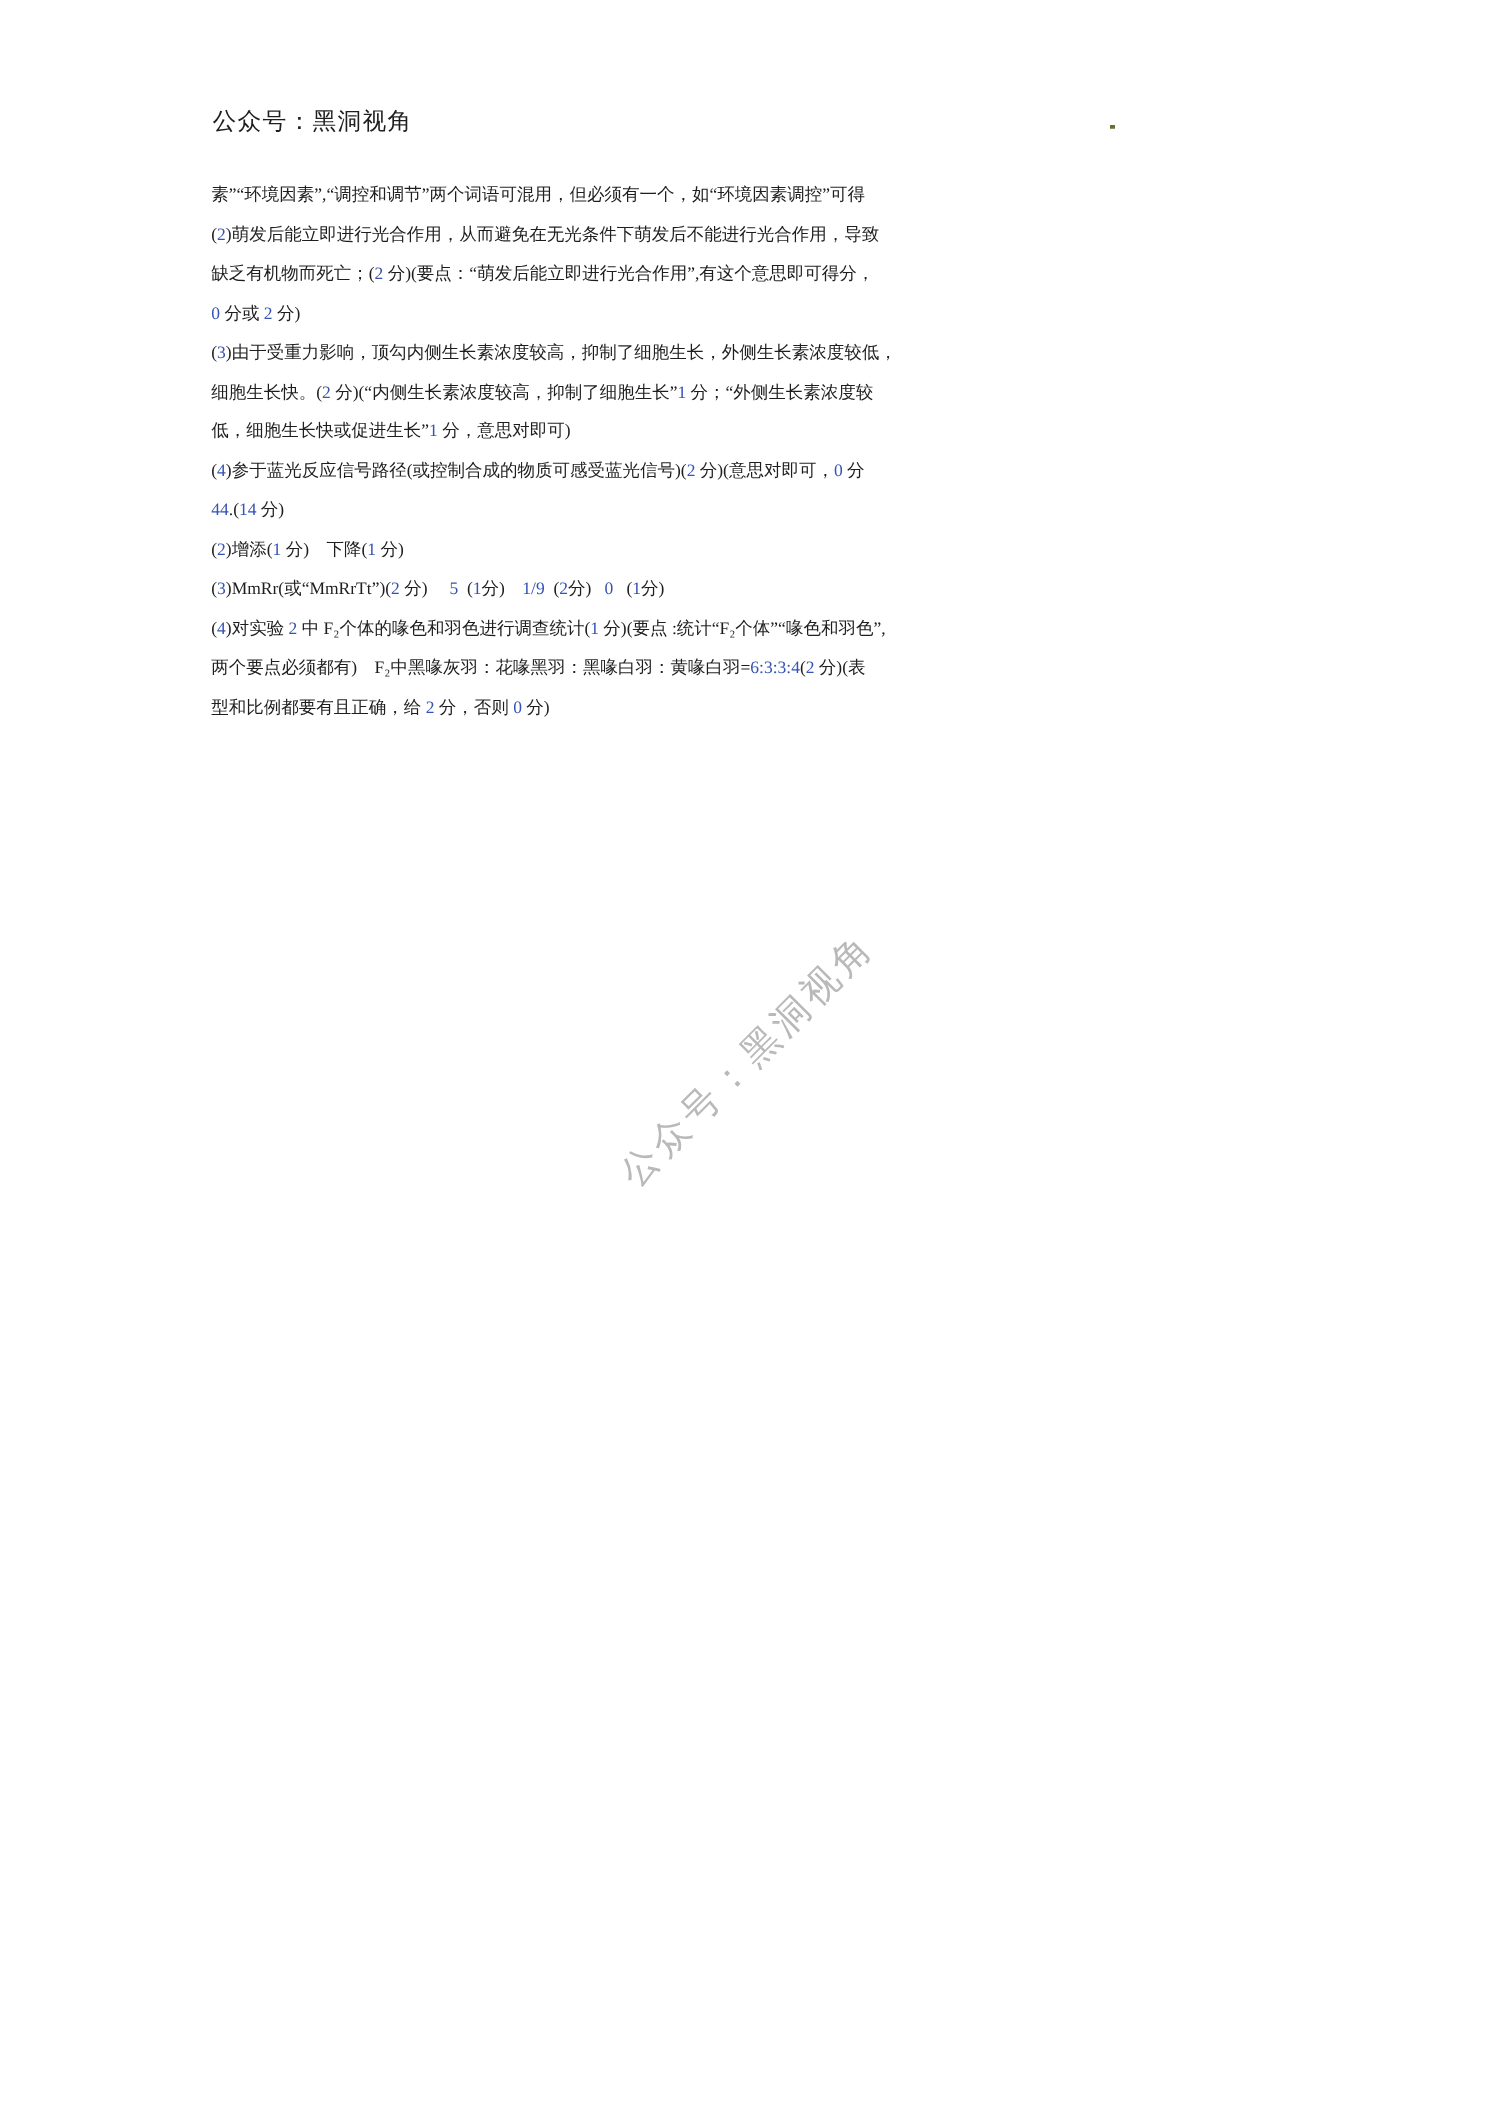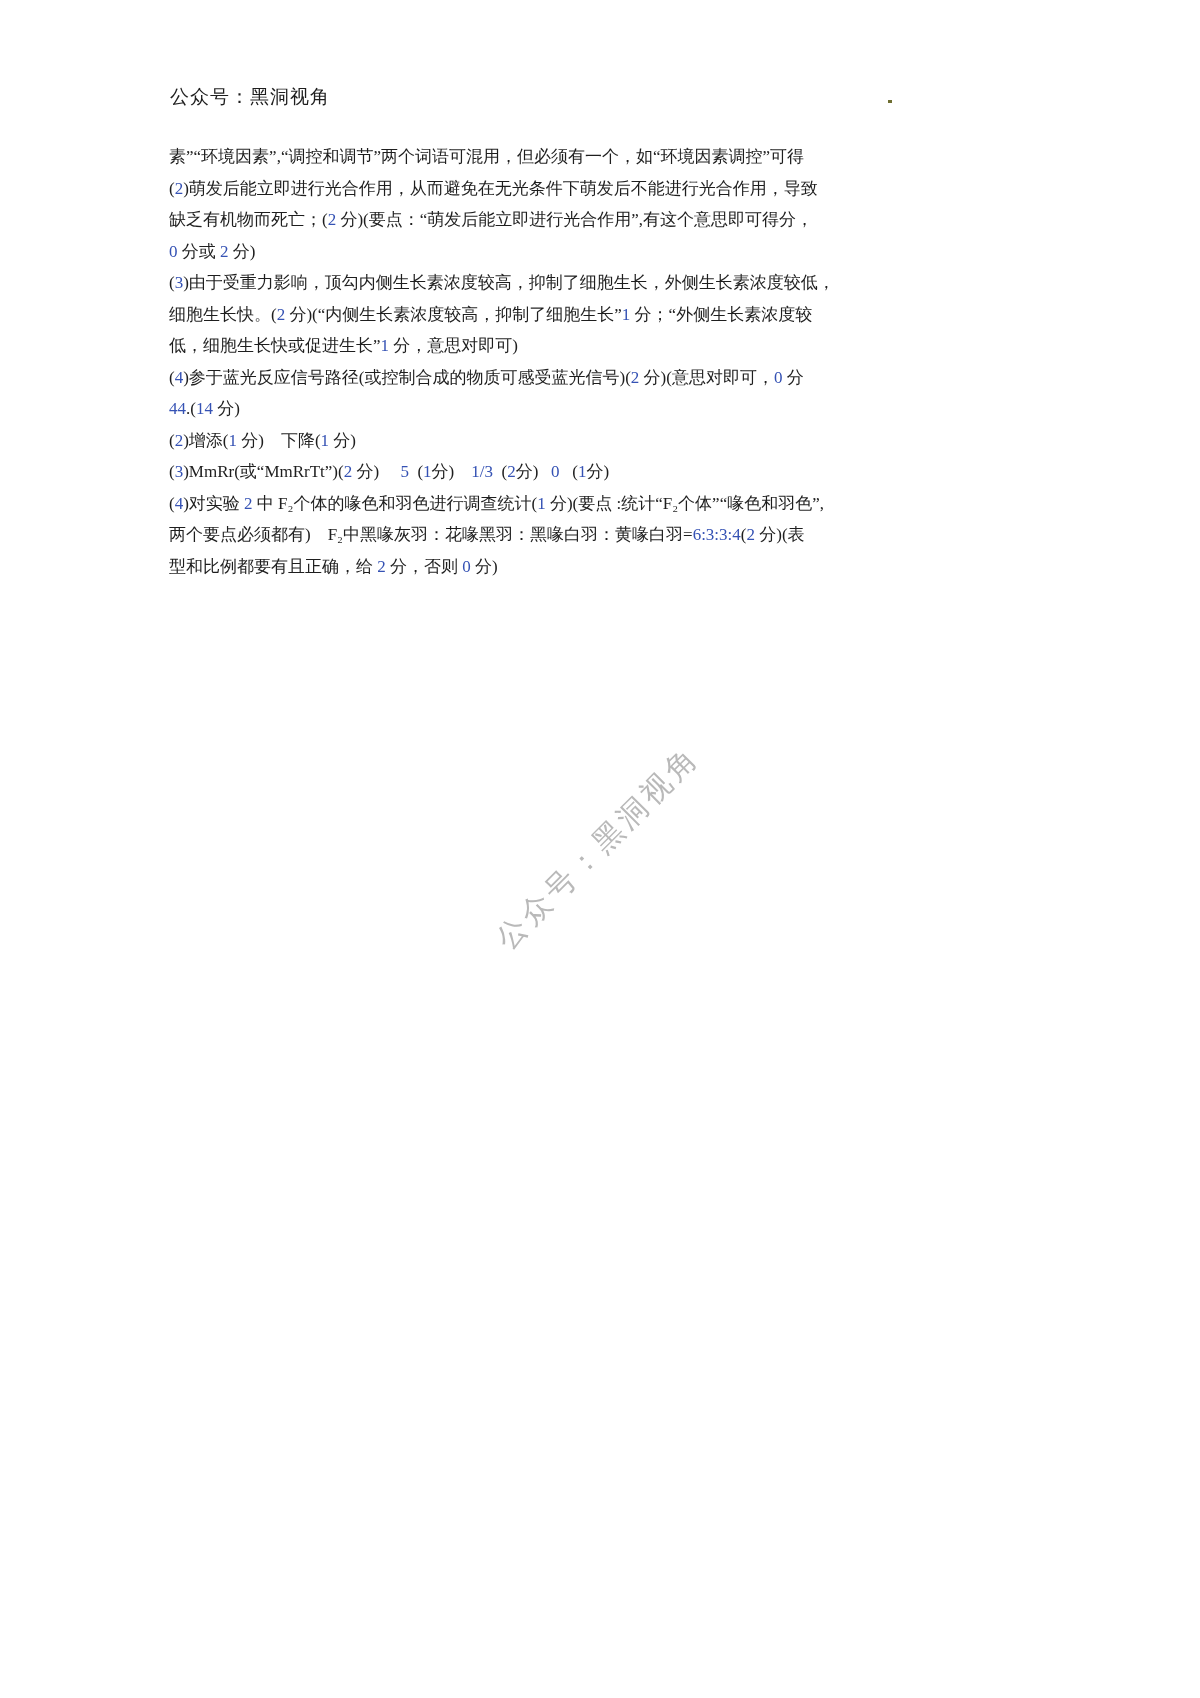--- a/index.html
+++ b/index.html
@@ -24,21 +24,21 @@
     letter-spacing: 1px;
     color: var(--text, #1e1e1e);
     white-space: pre;
   }
   .doc-body {
     position: absolute;
     left: 169px;
     top: 141px;
     width: 980px;
     color: var(--text, #1e1e1e);
-    font-size: 17px;
+    font-size: 14px;
   }
   .line {
     white-space: pre;
     height: 31.5px;
     line-height: 31.5px;
   }
   .num { color: var(--digits, #3552b4); }
   .watermark {
     position: absolute;
     left: 598px;
@@ -72,20 +72,20 @@
       <div class="line">素”“环境因素”,“调控和调节”两个词语可混用，但必须有一个，如“环境因素调控”可得</div>
       <div class="line">(<span class="num">2</span>)萌发后能立即进行光合作用，从而避免在无光条件下萌发后不能进行光合作用，导致</div>
       <div class="line">缺乏有机物而死亡；(<span class="num">2</span> 分)(要点：“萌发后能立即进行光合作用”,有这个意思即可得分，</div>
       <div class="line"><span class="num">0</span> 分或 <span class="num">2</span> 分)</div>
       <div class="line">(<span class="num">3</span>)由于受重力影响，顶勾内侧生长素浓度较高，抑制了细胞生长，外侧生长素浓度较低，</div>
       <div class="line">细胞生长快。(<span class="num">2</span> 分)(“内侧生长素浓度较高，抑制了细胞生长”<span class="num">1</span> 分；“外侧生长素浓度较</div>
       <div class="line">低，细胞生长快或促进生长”<span class="num">1</span> 分，意思对即可)</div>
       <div class="line">(<span class="num">4</span>)参于蓝光反应信号路径(或控制合成的物质可感受蓝光信号)(<span class="num">2</span> 分)(意思对即可，<span class="num">0</span> 分</div>
       <div class="line"><span class="num">44</span>.(<span class="num">14</span> 分)</div>
       <div class="line">(<span class="num">2</span>)增添(<span class="num">1</span> 分)    下降(<span class="num">1</span> 分)</div>
-      <div class="line">(<span class="num">3</span>)MmRr(或“MmRrTt”)(<span class="num">2</span> 分)     <span class="num">5</span>  (<span class="num">1</span>分)    <span class="num">1/3</span>  (<span class="num">2</span>分)   <span class="num">0</span>   (<span class="num">1</span>分)</div>
+      <div class="line">(<span class="num">3</span>)MmRr(或“MmRrTt”)(<span class="num">2</span> 分)     <span class="num">5</span>  (<span class="num">1</span>分)    <span class="num">1/9</span>  (<span class="num">2</span>分)   <span class="num">0</span>   (<span class="num">1</span>分)</div>
       <div class="line">(<span class="num">4</span>)对实验 <span class="num">2</span> 中 F₂个体的喙色和羽色进行调查统计(<span class="num">1</span> 分)(要点 :统计“F₂个体”“喙色和羽色”,</div>
       <div class="line">两个要点必须都有)    F₂中黑喙灰羽：花喙黑羽：黑喙白羽：黄喙白羽=<span class="num">6:3:3:4</span>(<span class="num">2</span> 分)(表</div>
       <div class="line">型和比例都要有且正确，给 <span class="num">2</span> 分，否则 <span class="num">0</span> 分)</div>
     </div>
 
   <div class="watermark">公众号：黑洞视角</div>
 </div>
 
 </body></html>

